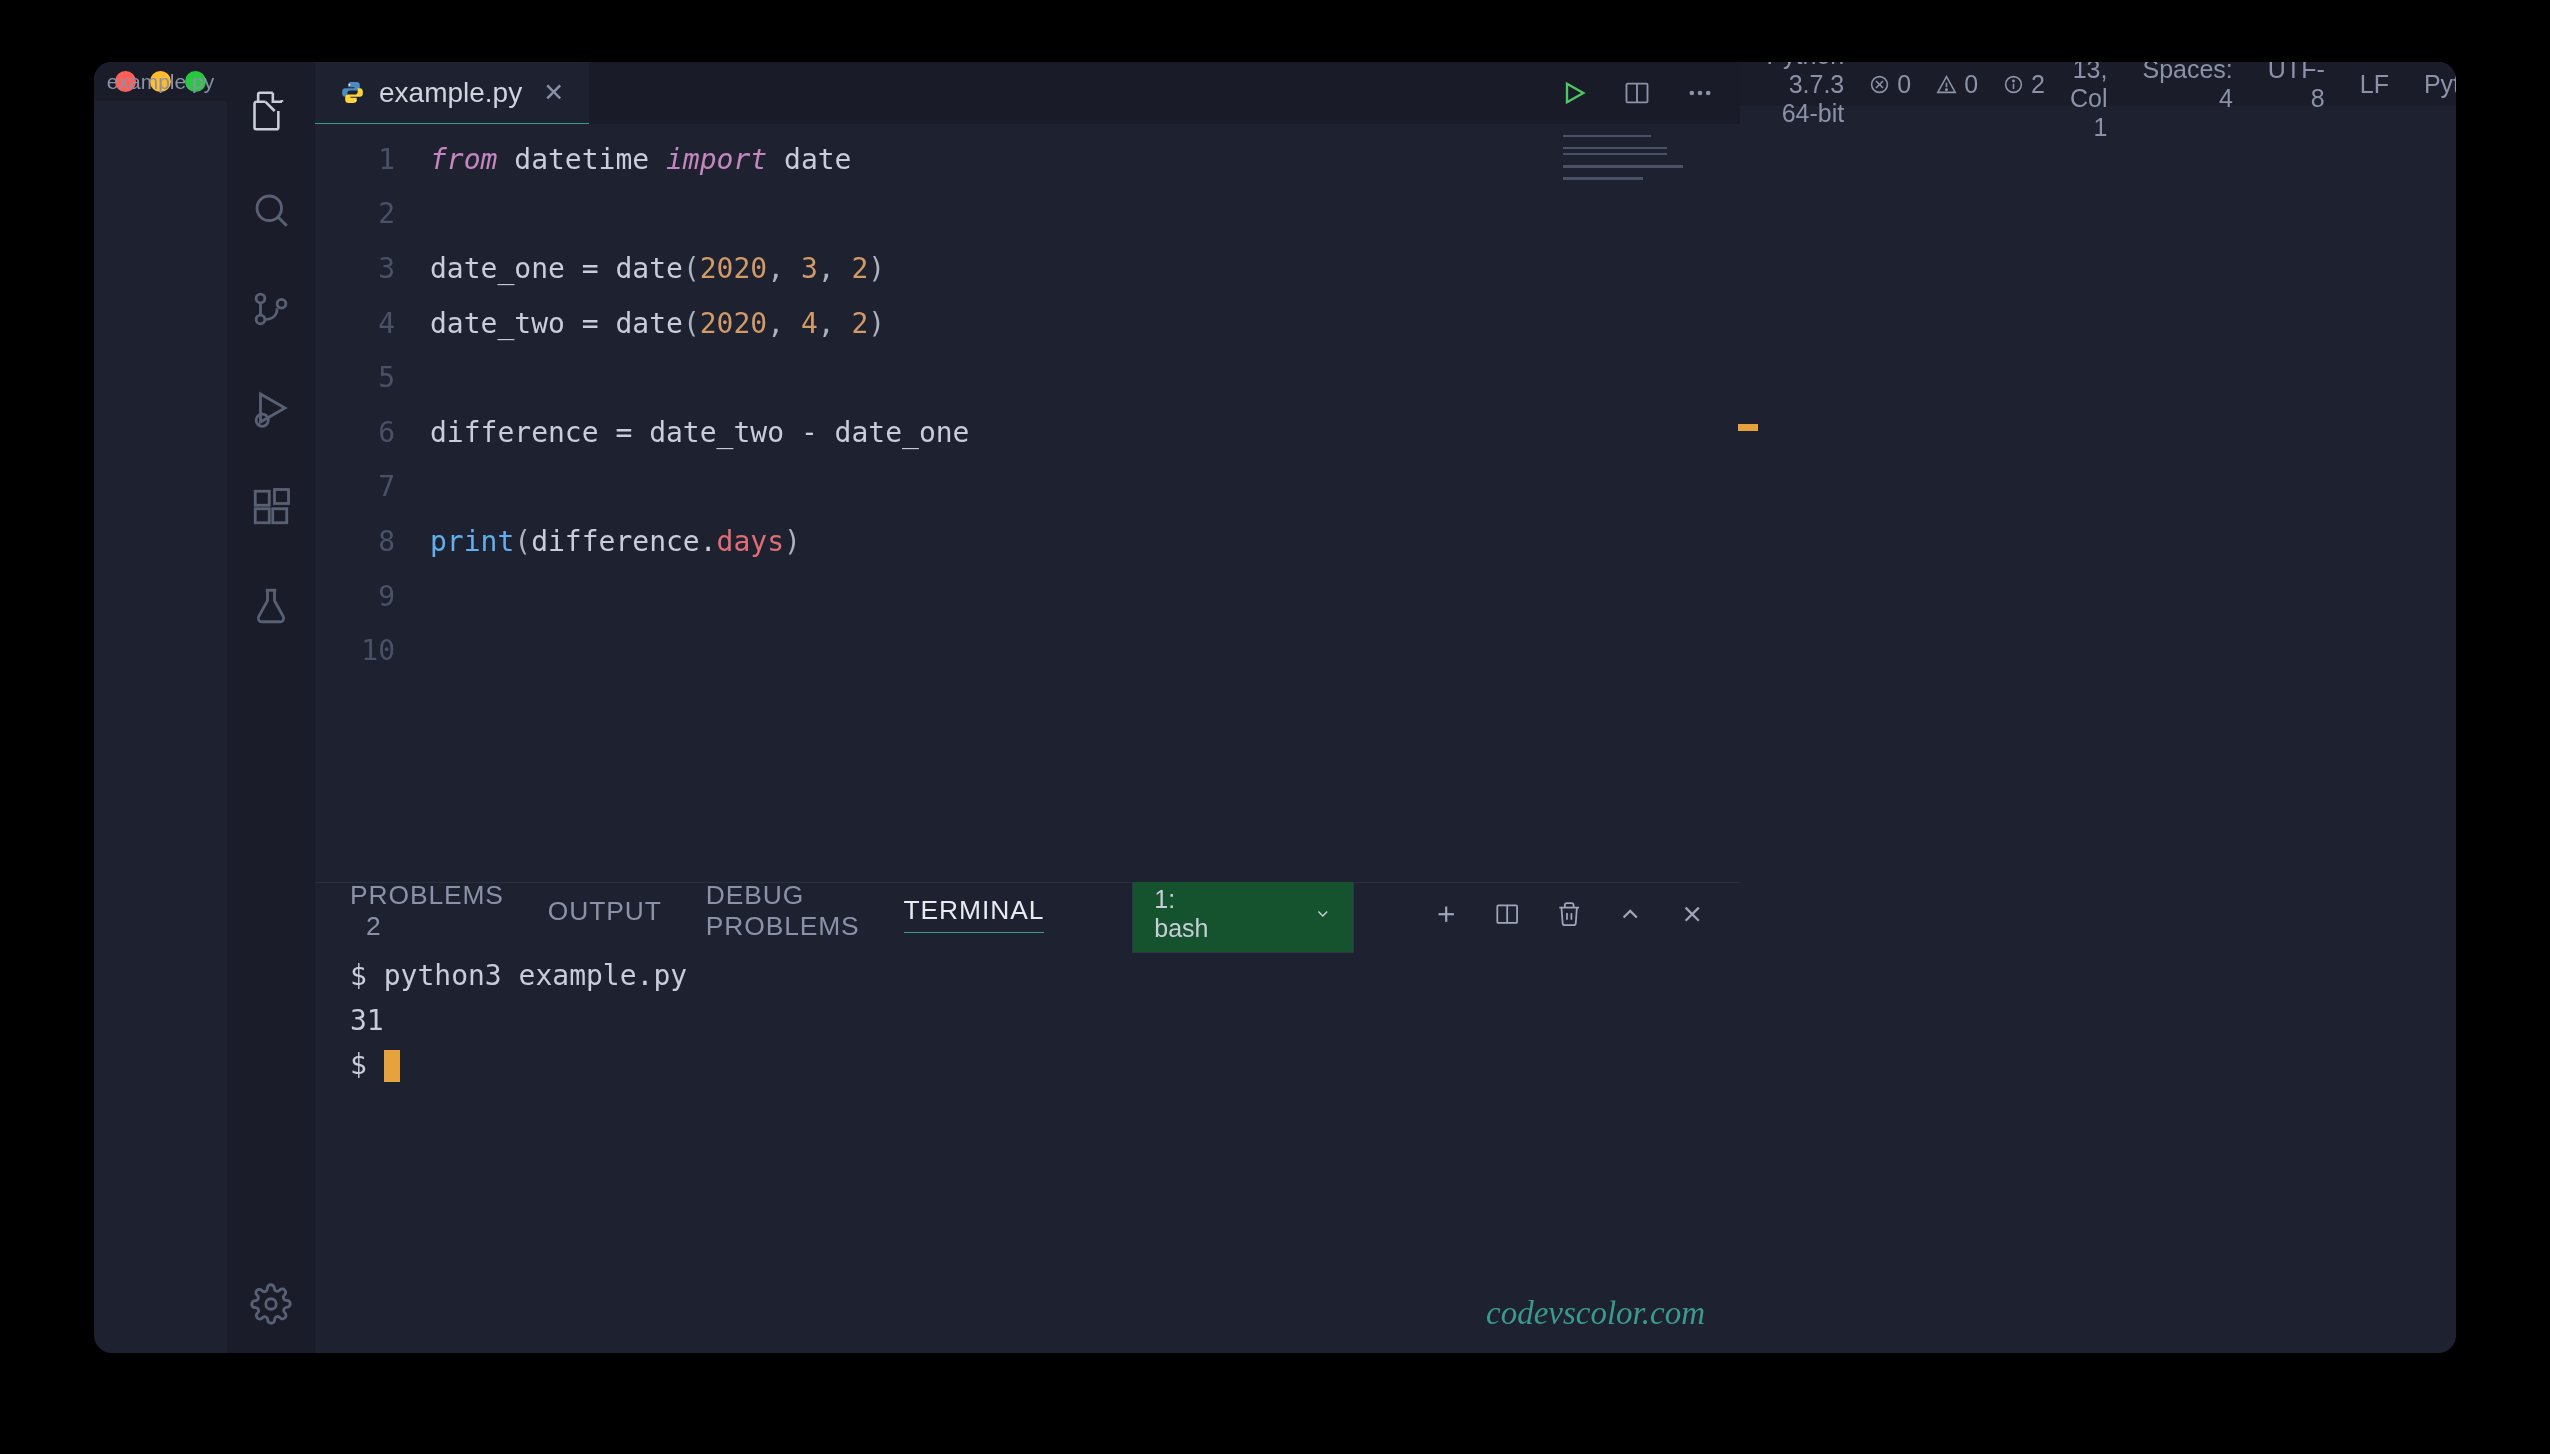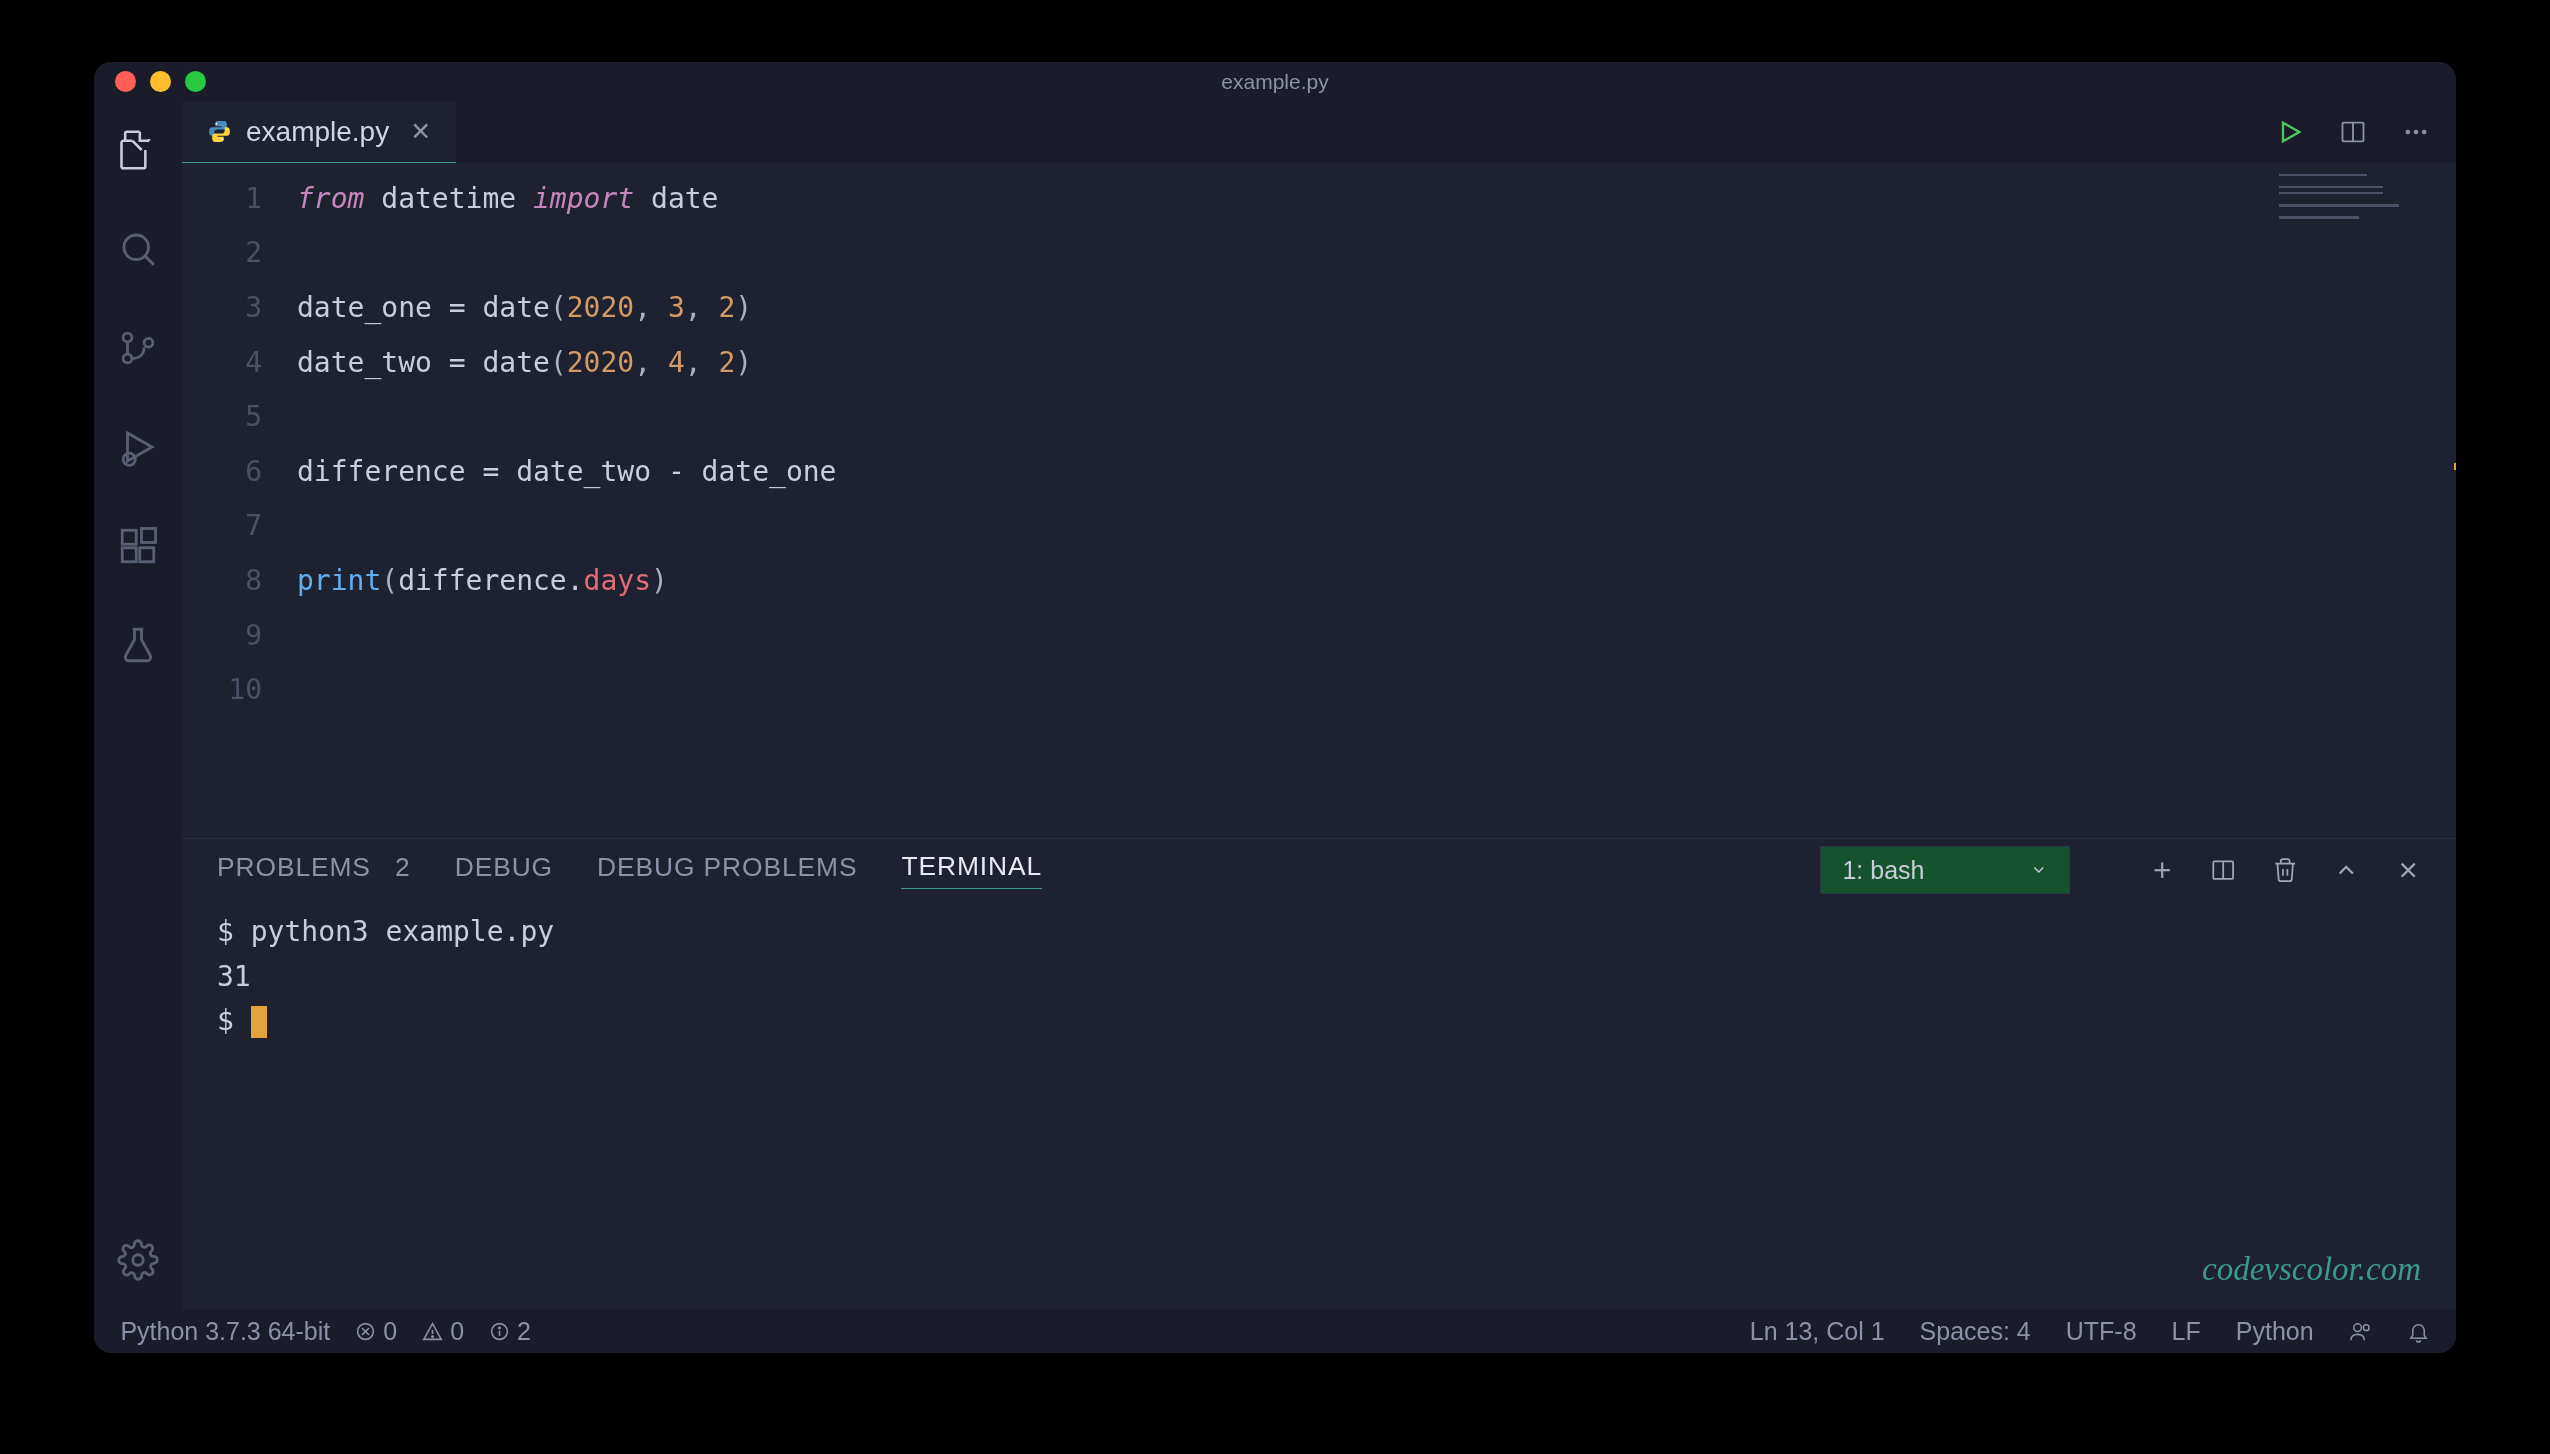--- a/index.html
+++ b/index.html
@@ -13,21 +13,20 @@
   justify-content: center;
   padding-top: 62px;
 }
 .window {
   width: 2362px;
   height: 1291px;
   background: #1e2230;
   border-radius: 17.6px;
   overflow: hidden;
   display: flex;
-  flex-direction: column;
   box-shadow: 0 17.6px 53px rgba(0,0,0,0.5);
 }
 .titlebar {
   height: 39px;
   background: #1a1d29;
   display: flex;
   align-items: center;
   padding: 0 21px;
   position: relative;
 }
@@ -345,21 +344,21 @@
         </div>
         <div class="mm-marker"></div>
       </div>
 
       <div class="panel">
         <div class="panel-tabs">
           <div class="panel-tab">
             <span>PROBLEMS</span>
             <span class="badge">2</span>
           </div>
-          <div class="panel-tab">DEBUG</div>
+          <div class="panel-tab">OUTPUT</div>
           <div class="panel-tab">DEBUG PROBLEMS</div>
           <div class="panel-tab active">TERMINAL</div>
           <div class="panel-tabs-spacer"></div>
           <div class="term-select">
             <span>1: bash</span>
             <span>
               <svg width="17.6" height="17.6" viewBox="0 0 24 24" fill="none" stroke="currentColor" stroke-width="2">
                   <polyline points="6 9 12 15 18 9"></polyline>
                 </svg>
             </span>

